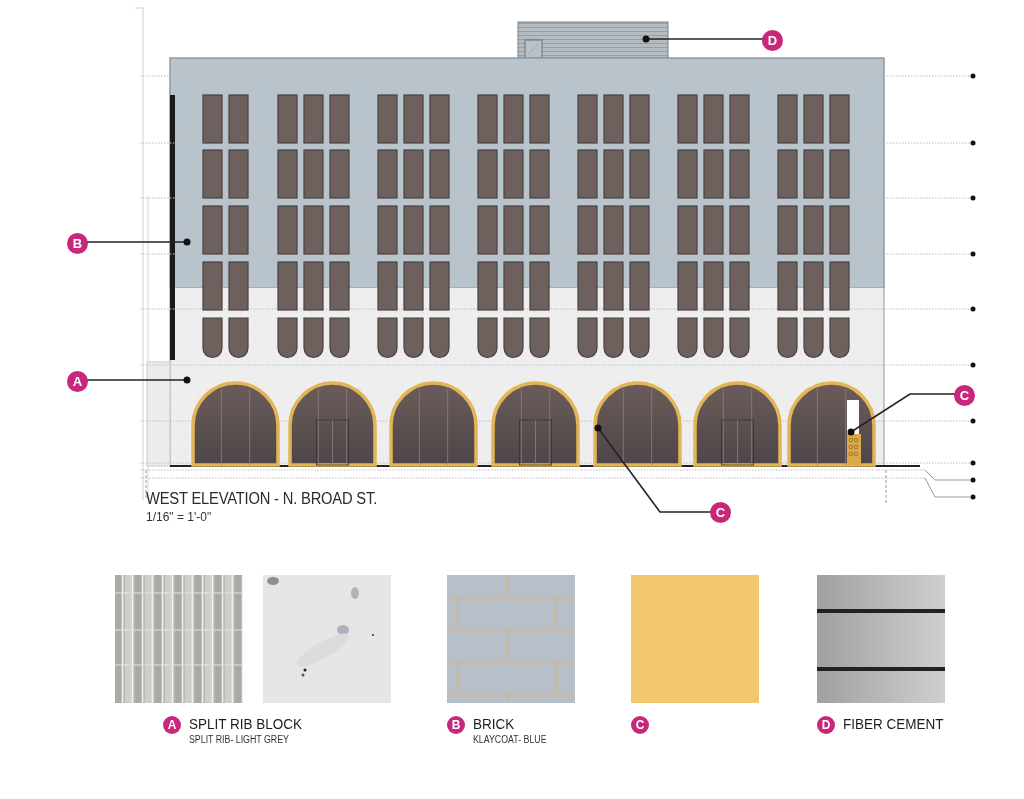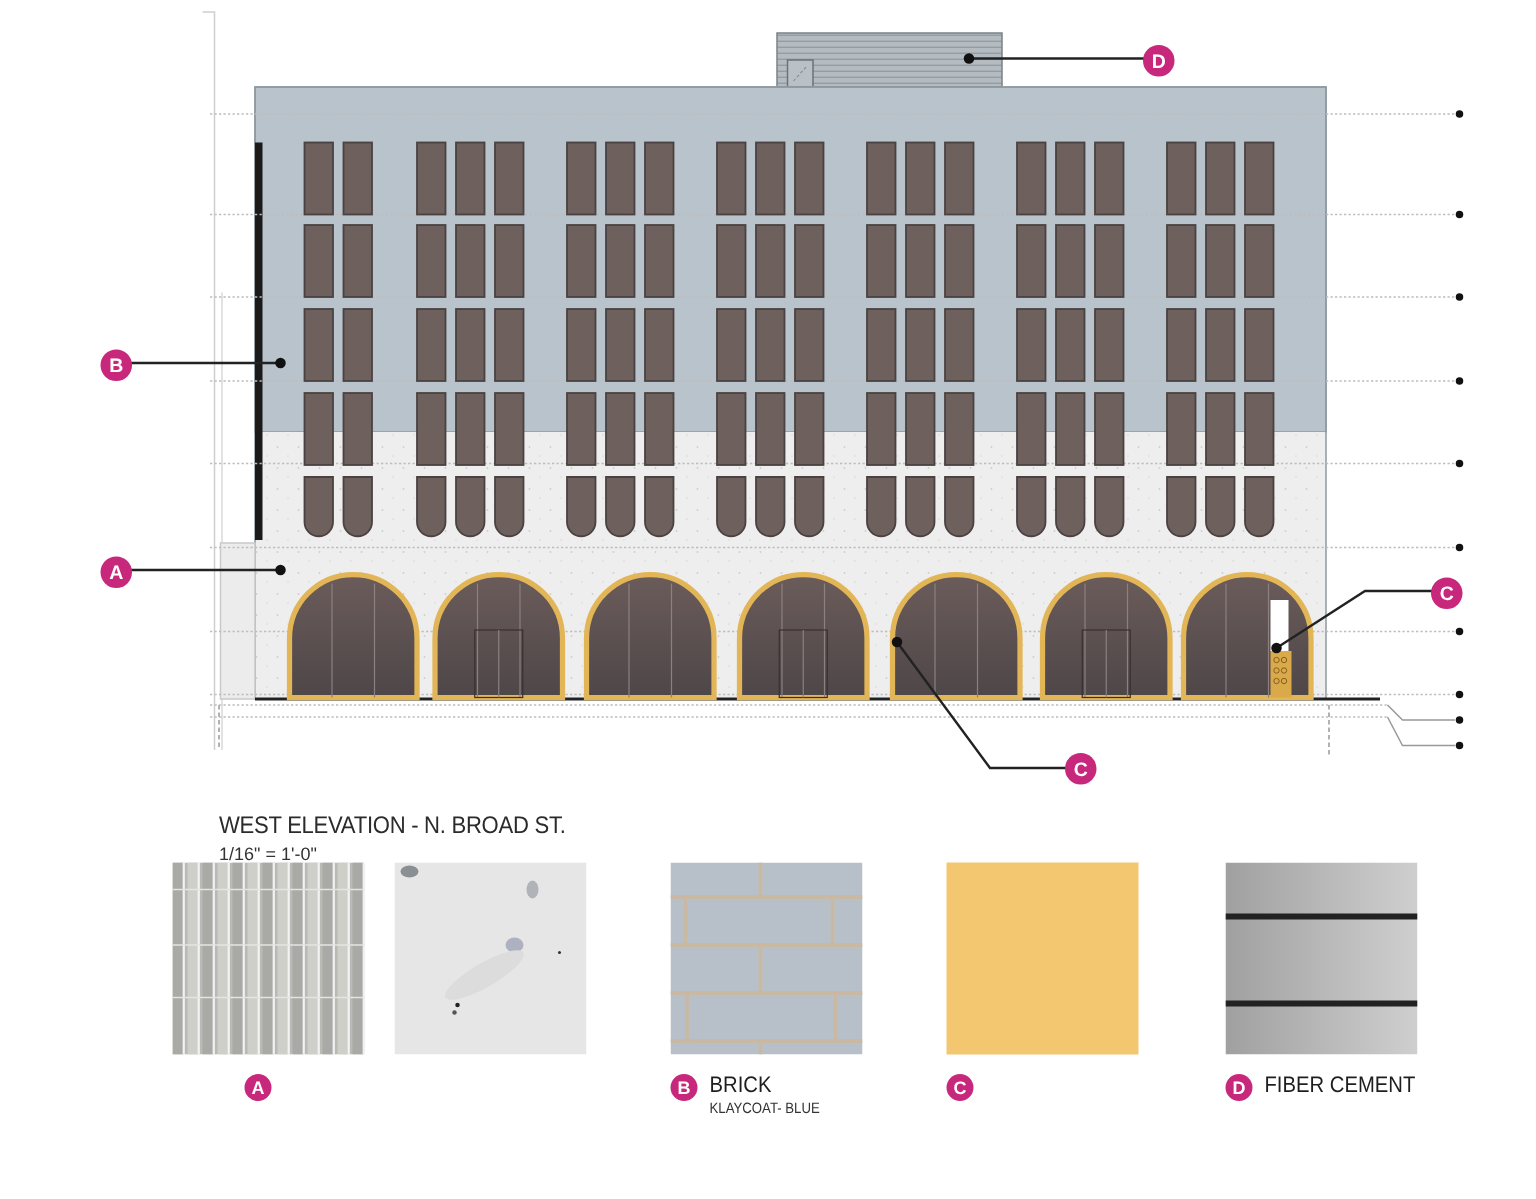--- a/index.html
+++ b/index.html
@@ -1,19 +1,19 @@
 <!DOCTYPE html>
 <html><head>
 <meta charset="utf-8">
 <style>
   html,body{margin:0;padding:0;background:#ffffff;}
   body{width:1024px;height:799px;position:relative;overflow:hidden;font-family:"Liberation Sans",sans-serif;}
   .abs{position:absolute;}
   .drawing{position:absolute;left:0;top:0;width:1024px;height:520px;}
-  .caption{position:absolute;left:146px;top:542px;}
+  .caption{position:absolute;left:146px;top:490px;}
   .caption-title{font-size:16px;color:#2b2b2b;letter-spacing:-0.2px;transform:scaleX(0.92);transform-origin:left;white-space:nowrap;}
   .caption-scale{font-size:12px;color:#333;margin-top:2px;}
   .swatch{position:absolute;width:128px;height:128px;top:575px;}
   .legend{position:absolute;top:715px;display:flex;align-items:flex-start;}
   .badge{width:18px;height:18px;border-radius:50%;background:#c8287c;color:#fff;font-weight:bold;font-size:12px;display:flex;align-items:center;justify-content:center;margin-right:8px;margin-top:1px;flex:none;}
   .legend-title{font-size:15px;color:#1e1e1e;line-height:18px;transform:scaleX(0.9);transform-origin:left;white-space:pre-line;}
   .legend-sub{font-size:10px;color:#333;margin-top:1px;transform:scaleX(0.88);transform-origin:left;white-space:nowrap;}
 </style>
 </head>
 <body>
@@ -340,20 +340,24 @@
         <stop offset="1" stop-color="#cfcfcf"></stop>
       </linearGradient>
     </defs>
   <rect width="128" height="128" fill="url(#fc)"></rect>
   <rect x="0" y="34" width="128" height="4" fill="#222"></rect>
   <rect x="0" y="92" width="128" height="4" fill="#222"></rect>
 </svg>
 
 <div class="legend" style="left:163px;">
   <div class="badge">A</div>
+  <div>
+    <div class="legend-title">SPLIT RIB BLOCK</div>
+    <div class="legend-sub">SPLIT RIB- LIGHT GREY</div>
+  </div>
 </div>
 <div class="legend" style="left:447px;">
   <div class="badge">B</div>
   <div>
     <div class="legend-title">BRICK</div>
     <div class="legend-sub">KLAYCOAT- BLUE</div>
   </div>
 </div>
 <div class="legend" style="left:631px;">
   <div class="badge">C</div>

